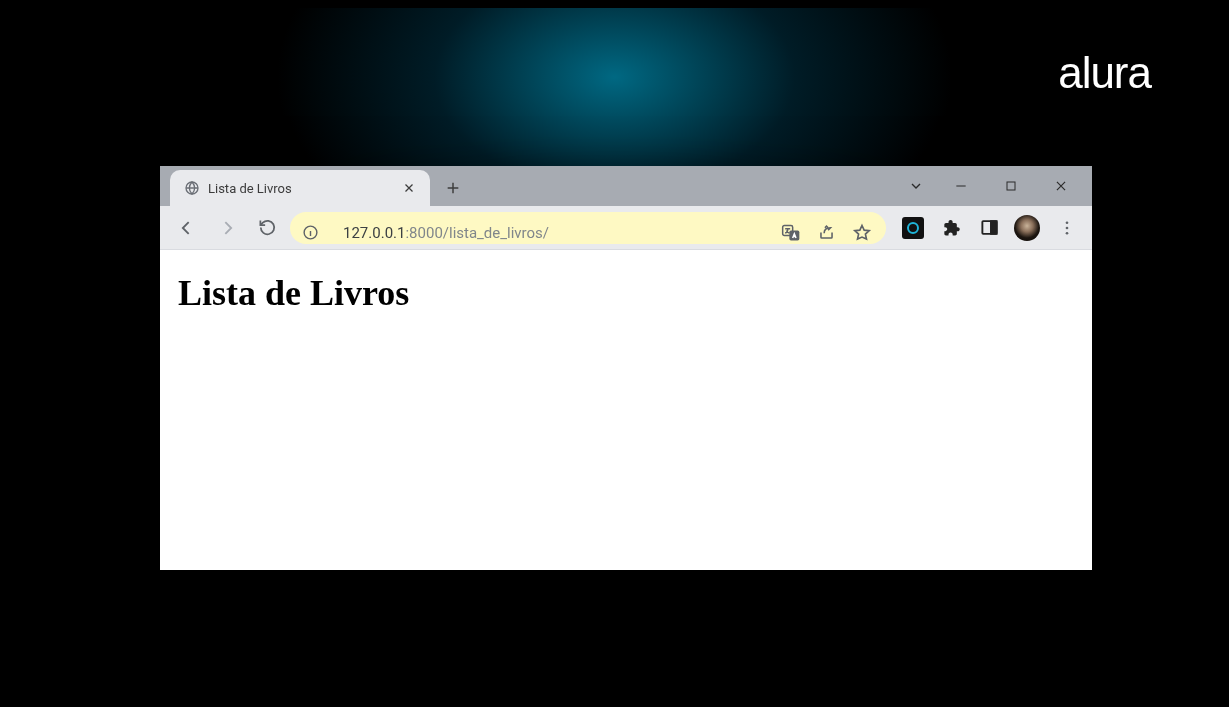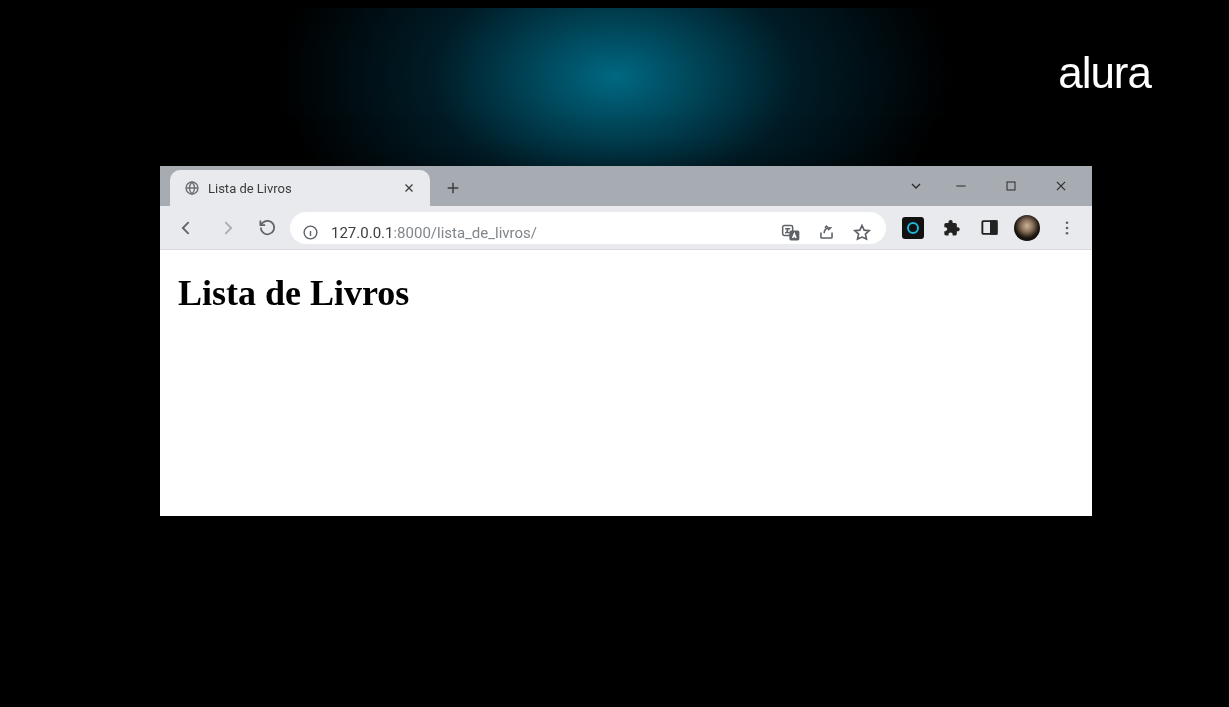--- a/index.html
+++ b/index.html
@@ -26,21 +26,21 @@
       font-size: 44px;
       font-weight: 400;
       letter-spacing: -1px;
       font-family: Arial, Helvetica, sans-serif;
     }
     .browser {
       position: absolute;
       left: 152px;
       top: 158px;
       width: 932px;
-      height: 350px;
+      height: 404px;
       background: #fff;
       box-shadow: 0 10px 40px rgba(0,0,0,0.5);
       display: flex;
       flex-direction: column;
     }
     
     .tabstrip {
       height: 40px;
       background: #a7abb2;
       display: flex;
@@ -96,26 +96,26 @@
       border-bottom: 1px solid #d9dbe0;
     }
     .nav-btn {
       width: 34px; height: 34px; display:flex;align-items:center;justify-content:center;
       color:#5f6368; border-radius: 50%;
     }
     .nav-btn.disabled { color:#a9adb4; }
     .omnibox {
       flex: 1;
       height: 32px;
-      background:#ffffff;
+      background:#fef9c3;
       border-radius: 16px;
       display:flex;
       align-items:center;
       padding: 10px 14px 0 12px;
-      gap: 12px;
+      gap: 24px;
       color:#3c4043;
       font-size: 15px;
     }
     .omnibox .info-icon { color:#5f6368; display:flex; }
     .omnibox .url { flex:1; white-space:nowrap; overflow:hidden; }
     .omnibox .url .muted { color:#80868b; }
     .omni-actions { display:flex; align-items:center; gap: 16px; color:#5f6368; }
     .ext-area {
       display:flex; align-items:center; gap: 12px; padding-left: 8px;
     }

